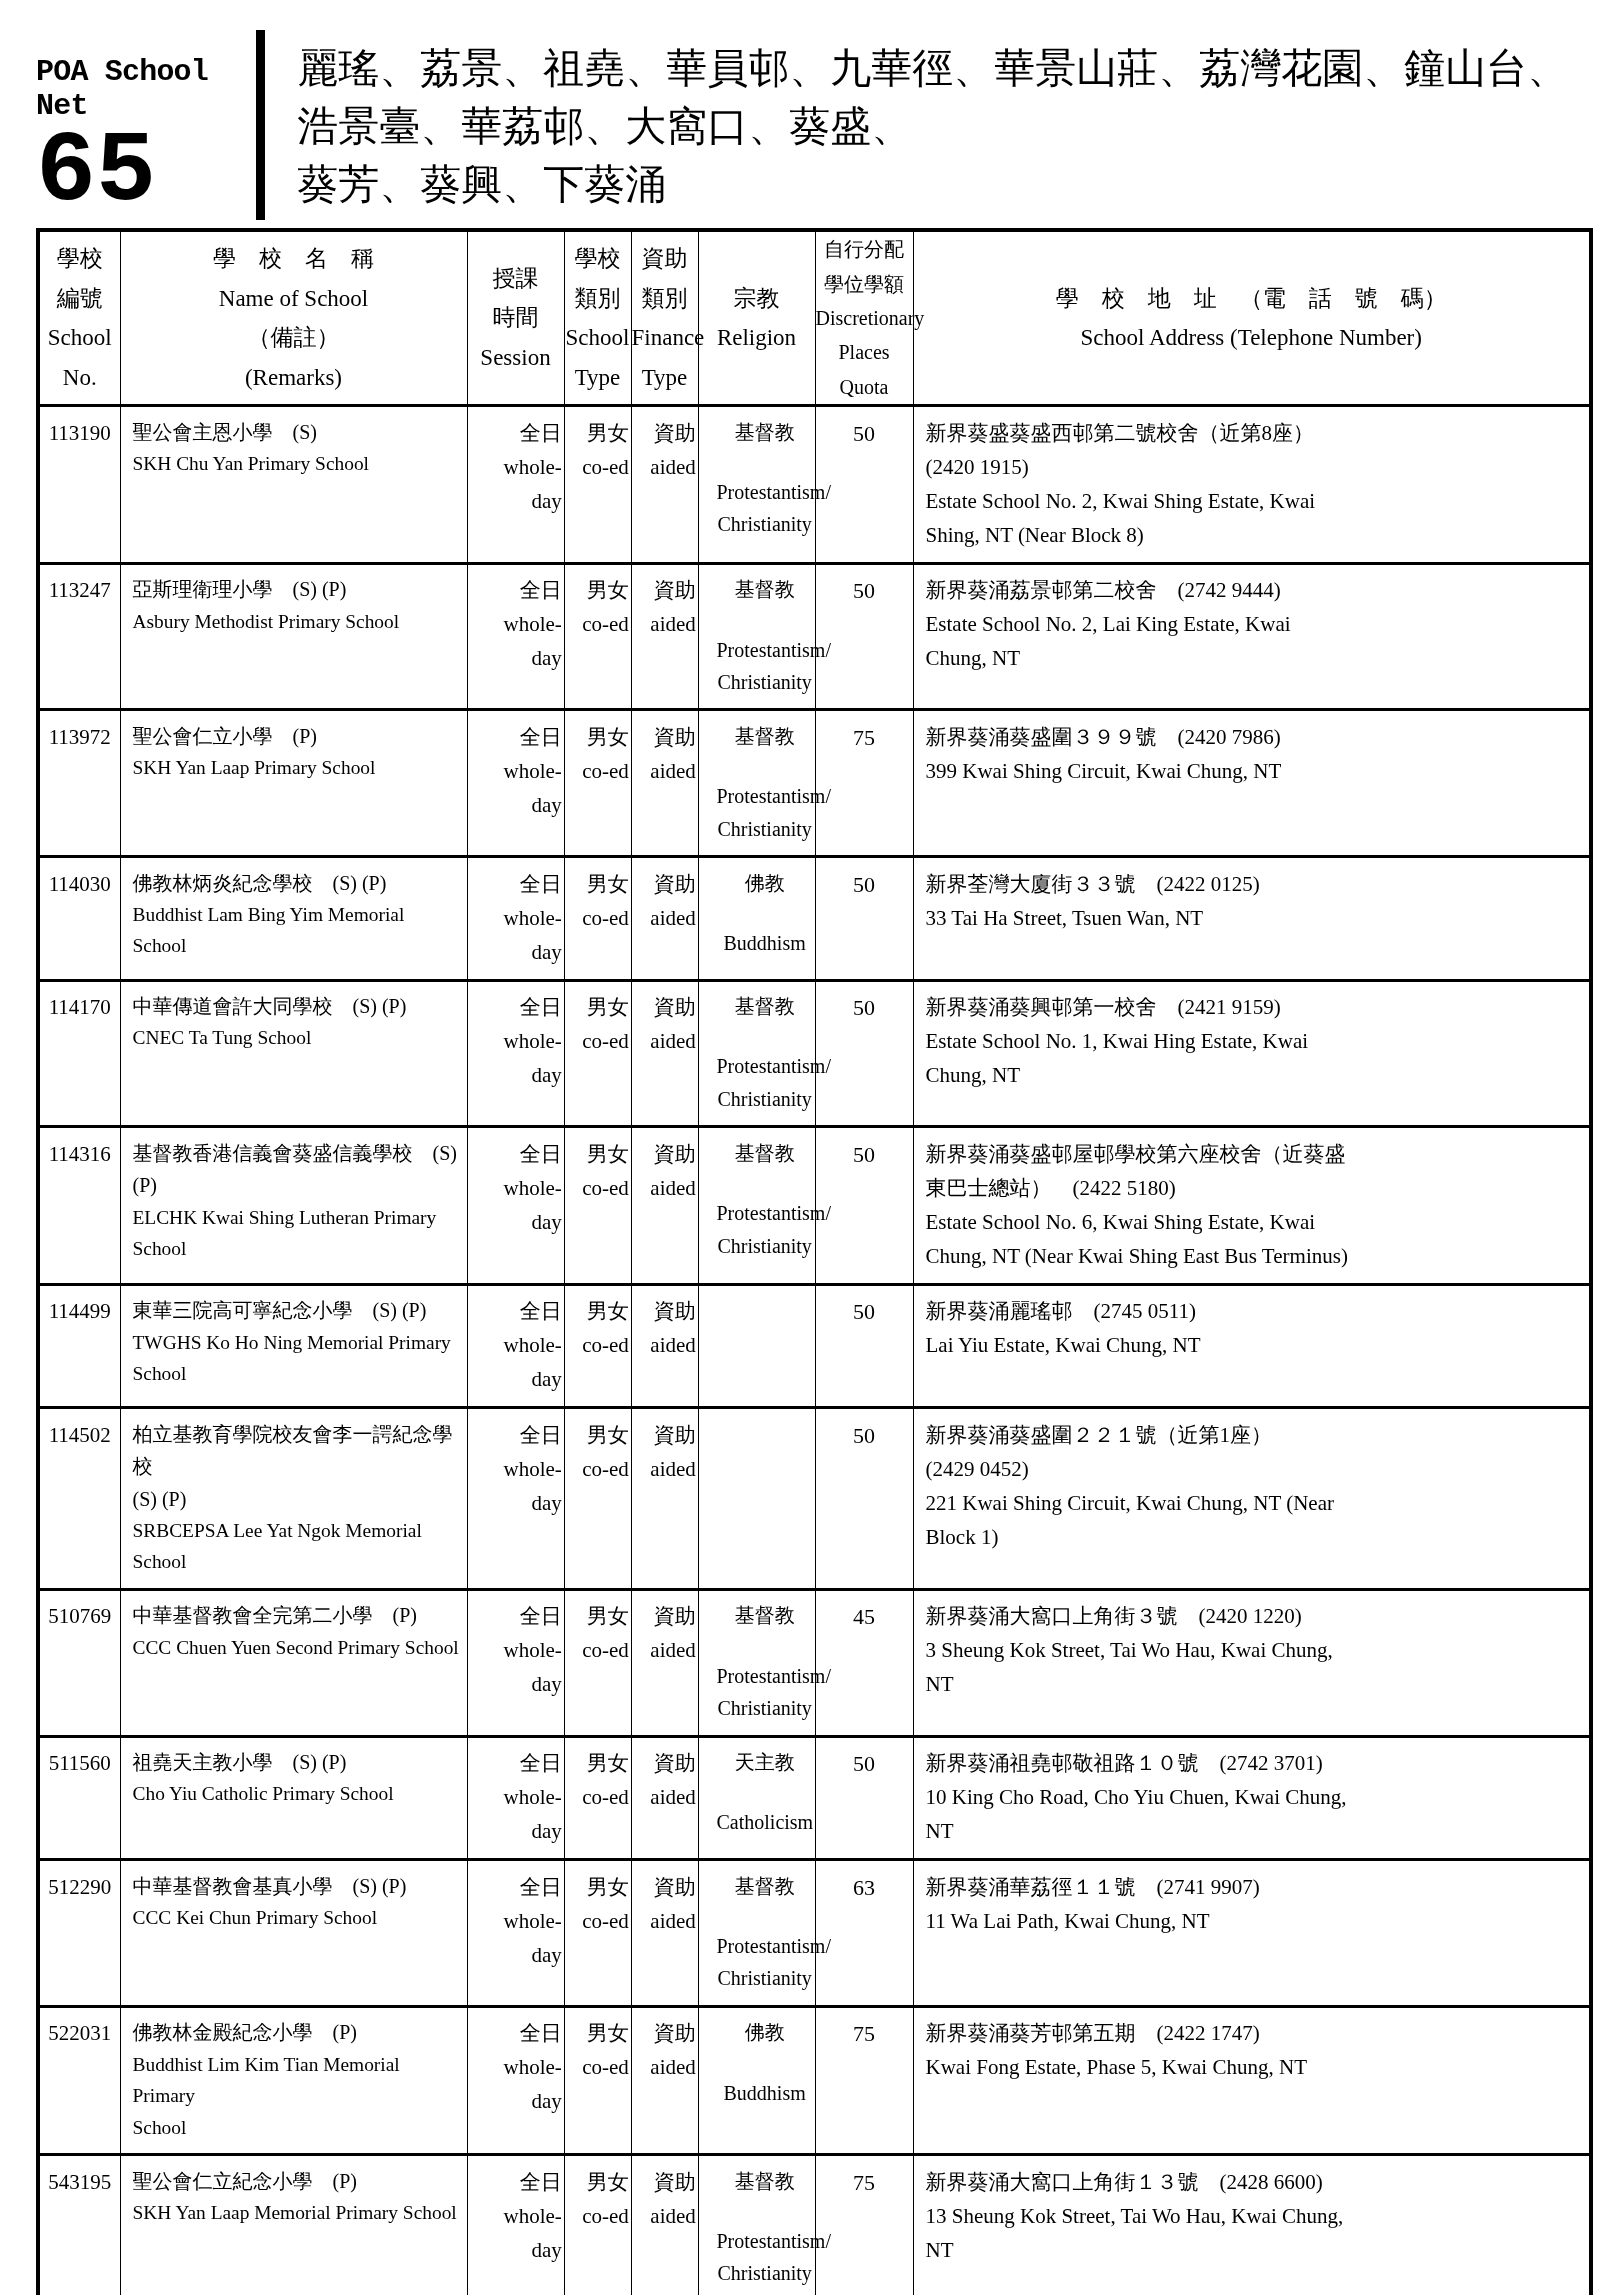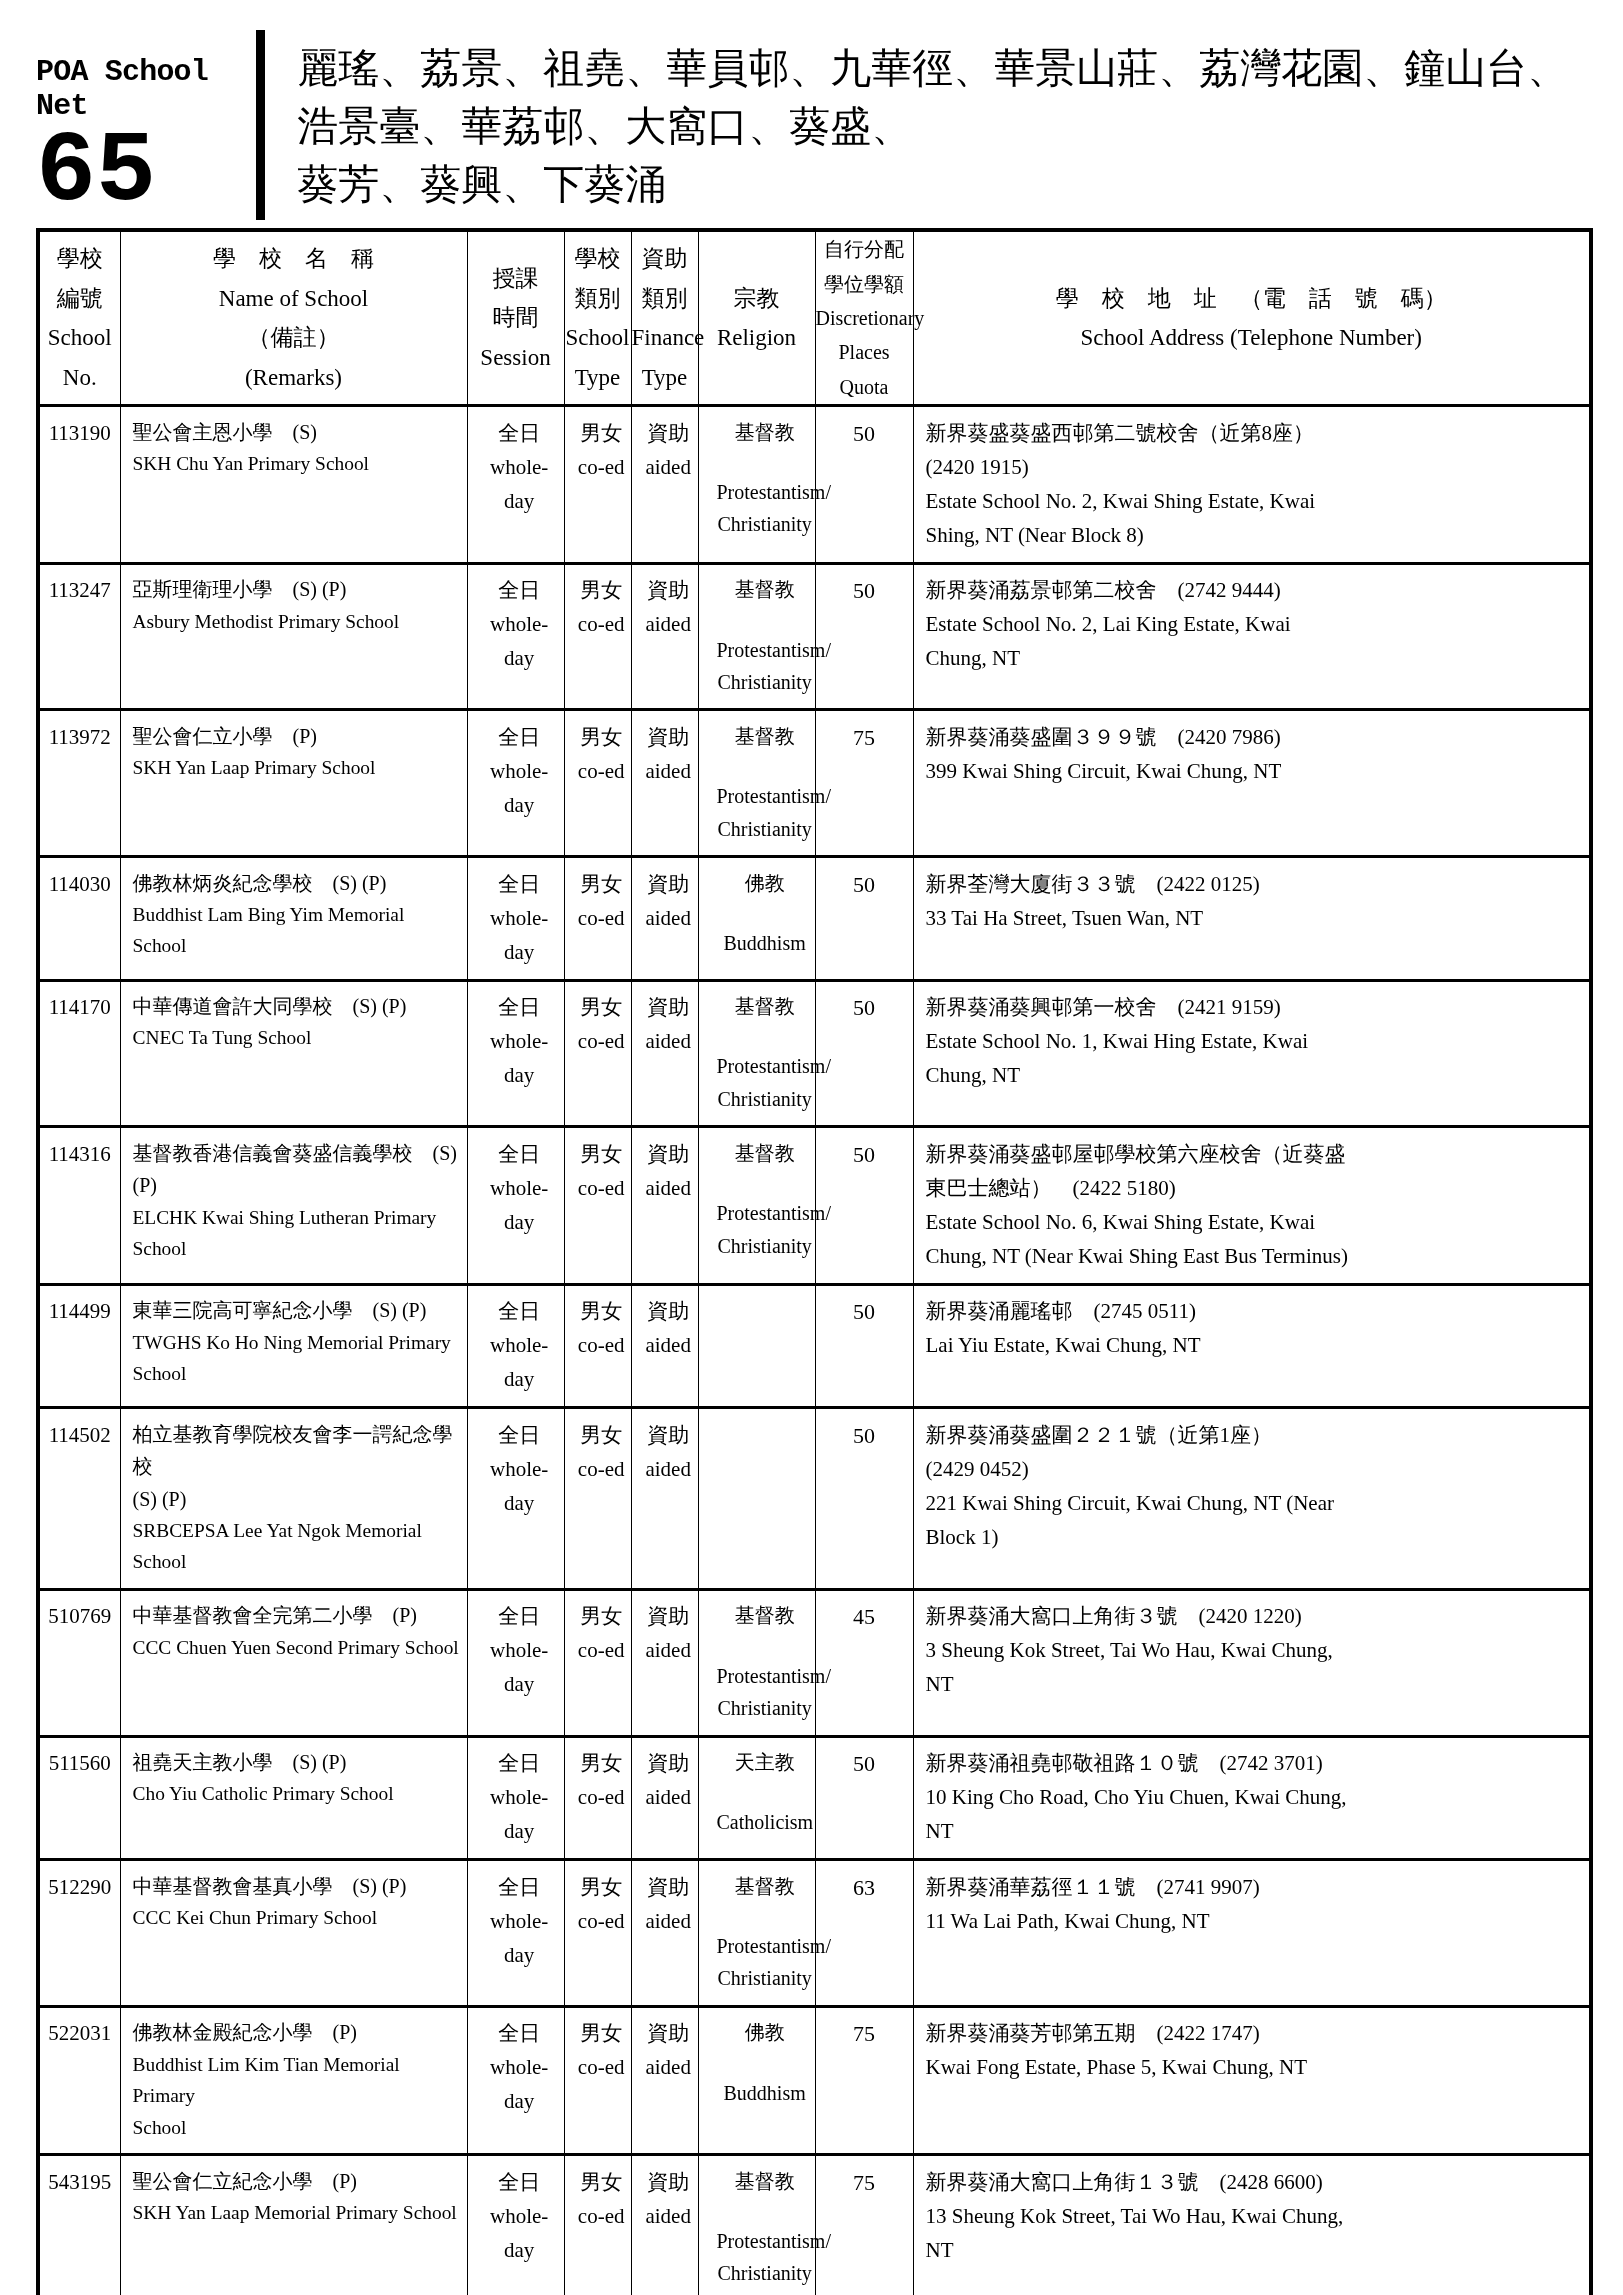--- a/index.html
+++ b/index.html
@@ -30,21 +30,21 @@
   thead th {
     border-bottom-width:3.4px; border-top-width:3.4px;
     height:161px; vertical-align:middle; text-align:center;
     font-weight:normal; font-size:23px; line-height:1.72; white-space:pre-line;
   }
   tbody td { border-top-width:3.4px; border-bottom-width:3.4px; padding:8.5px 6.8px 10px 6.8px; font-size:21px; line-height:1.62; }
   td.c-no { text-align:center; font-size:21px; }
   td.c-name { padding-left:12px; padding-right:5px; }
   .nm-zh { font-size:20px; white-space:pre-line; }
   .nm-en { font-size:19.4px; white-space:pre-line; }
-  td.c-mid { text-align:center; padding-left:9px; padding-right:1.7px;font-family:Liberation Serif, serif; }
+  td.c-mid { text-align:right; padding-left:9px; padding-right:1.7px;font-family:Liberation Serif, serif; }
   td.c-rel { text-align:center; font-size:20px; padding-left:18px; padding-right:1.7px; }
   td.c-rel .en { white-space:pre-line;margin-top:28px; }
   td.c-quota { text-align:center; font-size:22px; }
   td.c-addr { padding-left:12px; padding-right:6.8px; }
   .ad-zh { font-size:21px; white-space:pre-line; }
   .ad-en { font-size:21px; white-space:pre-line; }
 </style>
 </head>
 <body>
 

